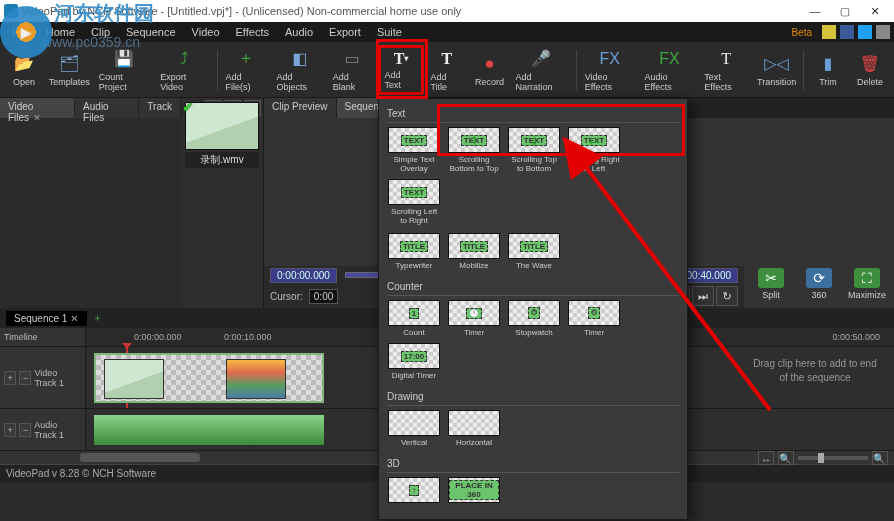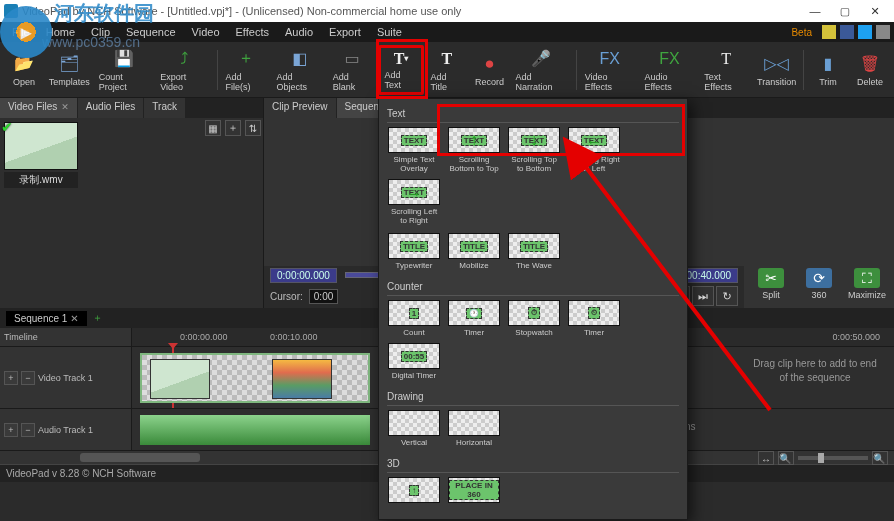--- a/index.html
+++ b/index.html
@@ -16,21 +16,21 @@
 .beta{color:#e68a00;font-size:10px;margin-right:6px}
 .socico{width:14px;height:14px;display:inline-block}
 
 .ribbon{height:56px;background:#2b2b2b;border-bottom:1px solid #1a1a1a;display:flex;align-items:center;padding:2px 4px;gap:2px}
 .rbtn{display:flex;flex-direction:column;align-items:center;justify-content:center;min-width:40px;height:50px;padding:2px 4px;color:#ccc;font-size:9px}
 .rbtn .ricon{width:22px;height:22px;display:flex;align-items:center;justify-content:center;font-size:16px;margin-bottom:2px}
 .rsep{width:1px;height:40px;background:#444;margin:0 2px}
 .rbtn.hl{border:3px solid #e40000;border-radius:2px}
 
 .panels{display:flex;height:210px}
-.left-panel{width:264px;display:flex;flex-direction:column;border-right:1px solid #1a1a1a}
+.left-panel{width:264px;display:flex;flex-direction:row;border-right:1px solid #1a1a1a}
 .tabs{height:20px;display:flex;background:#222;font-size:10px}
 .tab{padding:3px 8px;background:#333;border-right:1px solid #222;color:#ccc}
 .tab.active{background:#444}
 .tab .x{margin-left:4px;color:#999;font-size:9px}
 .binbody{flex:1;background:#2e2e2e;position:relative;padding:4px}
 .thumb-wrap{display:inline-block;text-align:center}
 .thumb{width:74px;height:48px;background:linear-gradient(160deg,#cfe6d0 55%,#b0d0b0 55%);border:1px solid #111;position:relative}
 .thumb .gcheck{position:absolute;top:-4px;left:-4px;color:#2bd82b;font-size:14px;text-shadow:0 0 2px #000}
 .clipname{font-size:10px;color:#ddd;background:#222;padding:1px 2px;margin-top:2px}
 .bin-toolbar{position:absolute;top:2px;right:2px;display:flex;gap:4px}
@@ -47,21 +47,21 @@
 .cursorbox{background:#111;padding:1px 4px;border:1px solid #555;font-size:10px}
 .side-btns{width:150px;display:flex;flex-direction:column;align-items:center;justify-content:flex-end;gap:4px;padding:6px}
 .sbtn{display:flex;flex-direction:column;align-items:center;font-size:9px;color:#ccc;width:44px;padding:2px}
 .sbtn .sicon{width:26px;height:20px;border-radius:3px;display:flex;align-items:center;justify-content:center;font-size:14px;color:#fff;margin-bottom:2px}
 .sbtn-row{display:flex;gap:4px}
 
 .timeline{flex:1;display:flex;flex-direction:column;background:#2b2b2b}
 .seq-tab{height:20px;display:flex;align-items:center;padding:0 6px;background:#222;font-size:10px}
 .seq-tab .stab{background:#000000;padding:2px 8px}
 .ruler-row{height:18px;display:flex;background:#2a2a2a}
-.track-head{width:132px;background:#333;border-right:1px solid #1a1a1a;display:flex;align-items:center;padding:0 4px;font-size:9px;color:#bbb}
+.track-head{width:86px;background:#333;border-right:1px solid #1a1a1a;display:flex;align-items:center;padding:0 4px;font-size:9px;color:#bbb}
 .ruler{flex:1;position:relative;display:flex;align-items:center;padding-left:10px;font-size:9px;color:#aaa}
 .ruler span{position:absolute}
 .track-row{height:62px;display:flex;border-top:1px solid #1a1a1a}
 .track-row.audio{height:42px}
 .track-body{flex:1;position:relative;background:#2e2e2e}
 .track-head .thbtn{width:14px;height:14px;border:1px solid #555;margin-right:3px;background:#3a3a3a;display:flex;align-items:center;justify-content:center;font-size:9px}
 .playhead{position:absolute;top:0;bottom:0;width:2px;background:#c33;left:40px}
 .playhead::before{content:"";position:absolute;top:-4px;left:-4px;border:5px solid transparent;border-top:6px solid #c33}
 .vclip{position:absolute;top:6px;left:8px;height:50px;width:230px;border:2px solid #7fb77f;background:repeating-conic-gradient(#ddd 0 25%,#bbb 0 50%) 0 0/10px 10px}
 .vclip .vframe{position:absolute;top:4px;height:40px;width:60px;border:1px solid #333}
@@ -412,21 +412,21 @@
         <span>Stopwatch</span>
       </div>
       <div class="dd-item">
         <div class="dd-thumb">
           <span class="badge">⏲</span>
         </div>
         <span>Timer</span>
       </div>
       <div class="dd-item">
         <div class="dd-thumb">
-          <span class="badge">00:55</span>
+          <span class="badge">17:00</span>
         </div>
         <span>Digital Timer</span>
       </div>
     </div>
   <div class="dd-section">Drawing</div>
   <div class="dd-row" id="dd-drawing">
       <div class="dd-item">
         <div class="dd-thumb"></div>
         <span>Vertical</span>
       </div>

